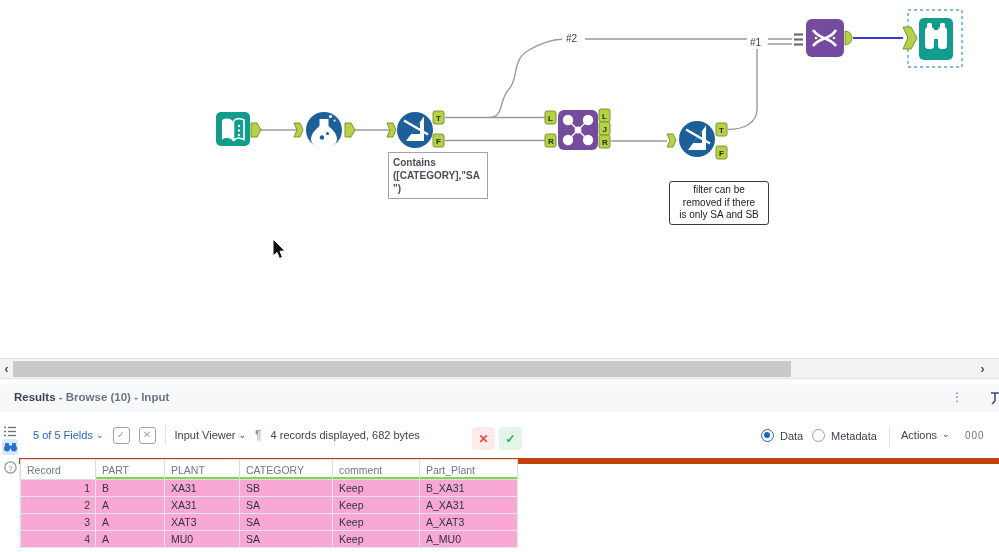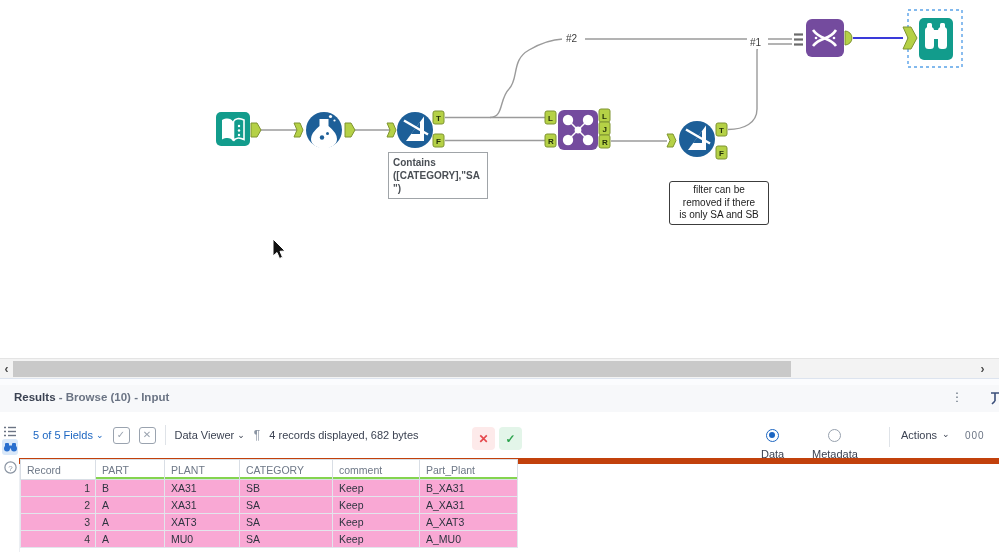--- a/index.html
+++ b/index.html
@@ -41,21 +41,21 @@
   .pil{color:#8b95a3;font-size:12px;}
   .btn-sq{width:23px;height:23px;border-radius:4px;font-size:12px;font-weight:bold;
           display:flex;align-items:center;justify-content:center;}
   #btn-x{left:453px;top:15px;background:#fdeaea;color:#e5484d;}
   #btn-ok{left:480px;top:15px;background:#e3f5e9;color:#2da44e;}
   #searchbox{left:514px;top:13px;width:219px;height:26px;background:#f1f3f6;border-radius:4px;
              display:flex;align-items:center;padding-left:8px;box-sizing:border-box;}
   #searchbox input{border:none;background:transparent;outline:none;font-size:11px;width:170px;
              font-family:"Liberation Sans",sans-serif;color:#3b4252;margin-left:6px;}
   #searchbox input::placeholder{color:#7a8494;}
-  .radio-row{display:flex;align-items:center;gap:6px;flex-direction:column;}
+  .radio-row{display:flex;align-items:center;gap:6px;}
   #radio-data{left:742px;top:17px;}
   #radio-meta{left:793px;top:17px;justify-content:space-between;}
   .radio{width:13px;height:13px;border-radius:50%;box-sizing:border-box;background:#fff;}
   .radio.sel{border:1.5px solid #1c66c2;position:relative;}
   .radio.sel::after{content:"";position:absolute;left:2px;top:2px;width:6px;height:6px;
         border-radius:50%;background:#1c66c2;}
   .radio.un{border:1.5px solid #97a1ae;}
   #sep2{left:870px;top:15px;}
   #actions{left:882px;top:17px;display:flex;align-items:center;gap:5px;}
   #ovf{left:946px;top:18px;color:#6b7484;font-size:10px;letter-spacing:1px;}
@@ -292,21 +292,21 @@
 <div id="toolbar">
   <div class="abs tb-left">
     <span class="link">
       <span>5 of 5 Fields</span>
       <span class="chev">⌄</span>
     </span>
     <span class="mini-ic">✓</span>
     <span class="mini-ic">✕</span>
     <span class="vsep"></span>
     <span>
-      <span>Data Viewer</span>
+      <span>Input Viewer</span>
       <span class="chev">⌄</span>
     </span>
     <span class="pil">¶</span>
     <span>4 records displayed, 682 bytes</span>
   </div>
   <div class="abs btn-sq" id="btn-x">✕</div>
   <div class="abs btn-sq" id="btn-ok">✓</div>
   <div class="abs radio-row" id="radio-data">
     <span class="radio sel"></span>
     <span>Data</span>

